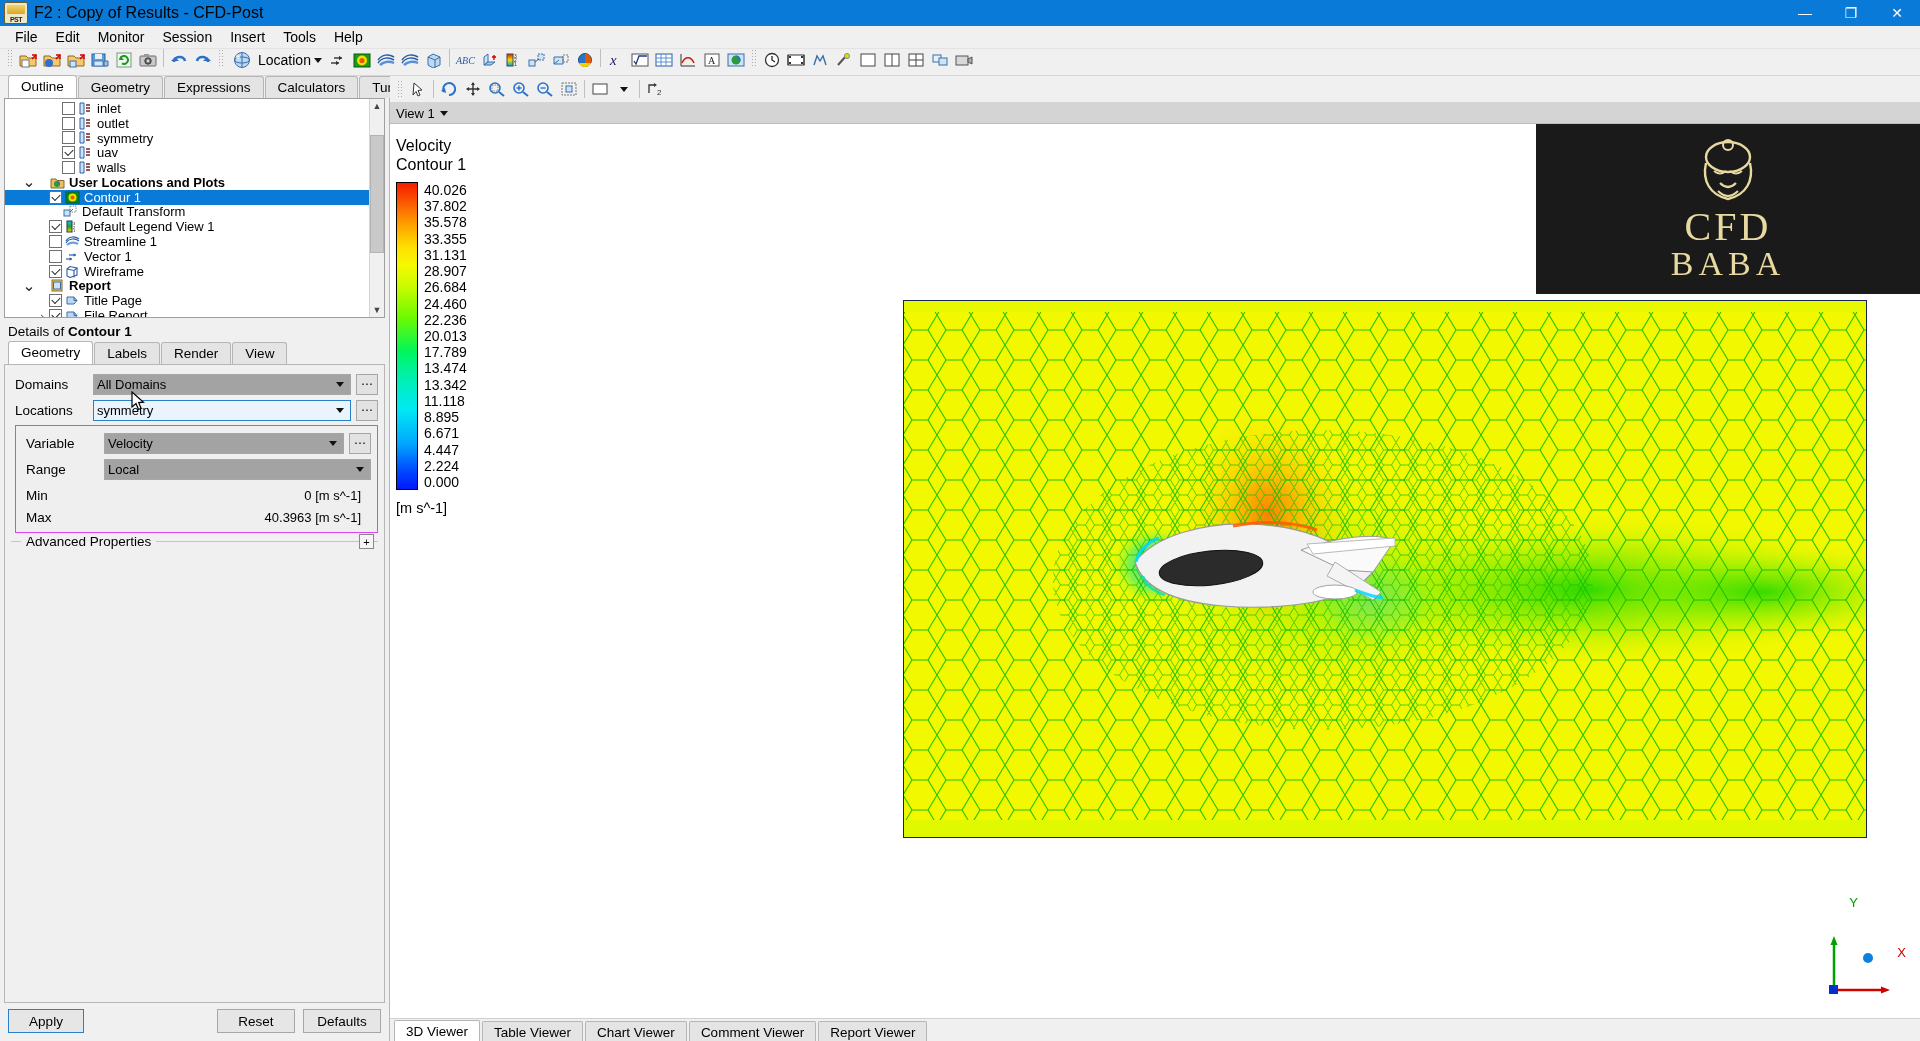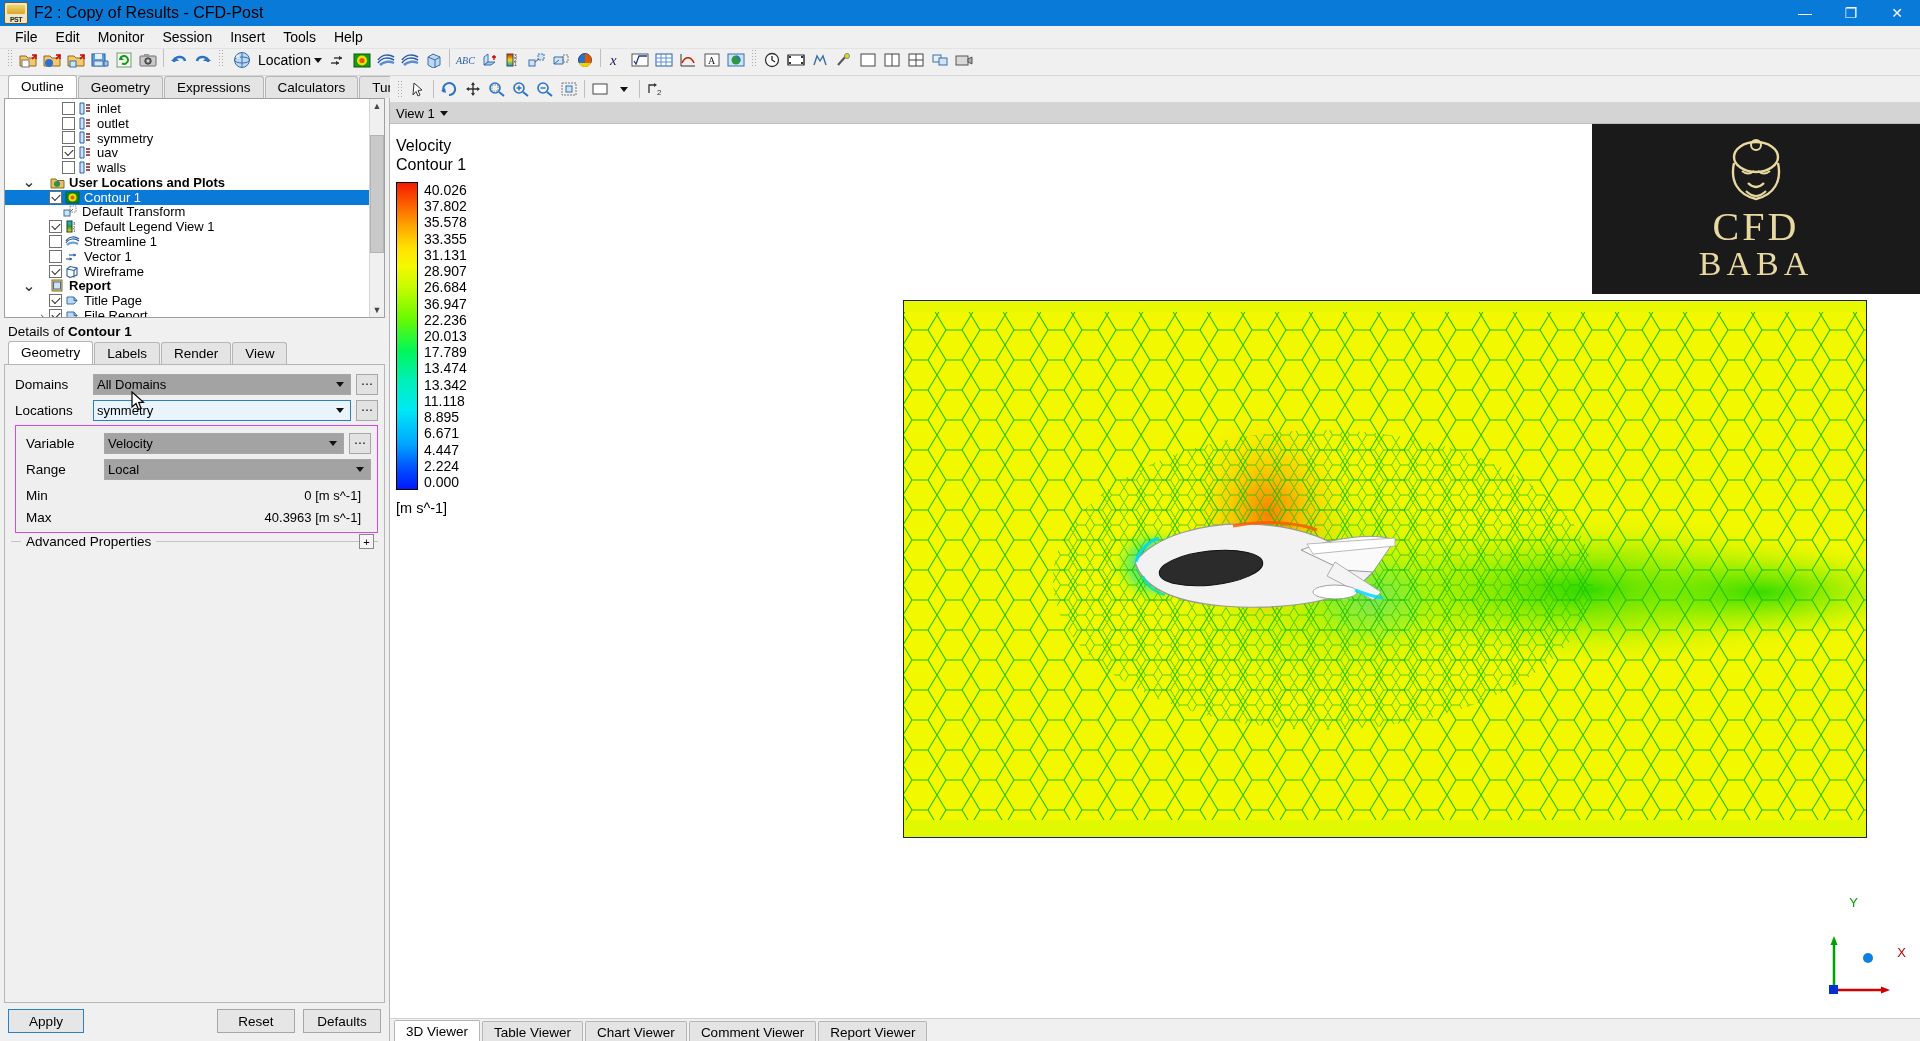--- a/index.html
+++ b/index.html
@@ -133,21 +133,21 @@
   .leg-unit{margin-top:10px;font-size:14.5px;}
 
   .axes{position:absolute;right:24px;bottom:20px;width:70px;height:70px;}
   .viewer-tabs{height:24px;background:#f0f0f0;display:flex;align-items:flex-end;
                padding-left:4px;border-top:1px solid #d0d0d0;}
   .vtab{padding:3px 11px;font-size:13.5px;border:1px solid #b6b6b6;border-bottom:none;
         background:#e4e4e4;margin-right:2px;border-radius:2px 2px 0 0;}
   .vtab.active{background:#fff;padding-bottom:4px;}
 
   
-  .wm{position:absolute;right:0;top:0;width:328px;height:170px;background:#1a1a1a;
+  .wm{position:absolute;right:0;top:0;width:384px;height:170px;background:#1a1a1a;
       display:flex;flex-direction:column;align-items:center;justify-content:center;}
   .wm-txt{font-family:"Liberation Serif",serif;color:#e8d9a0;line-height:1;text-align:center;}
   .wm-cfd{font-size:40px;letter-spacing:3px;}
   .wm-baba{font-size:34px;letter-spacing:5px;}
 
   
   .cursor{position:absolute;width:14px;height:20px;pointer-events:none;}
 </style>
 </head>
 <body>
@@ -830,21 +830,21 @@
           <div class="leg-body">
             <div class="leg-bar"></div>
             <div class="leg-ticks" id="legticks">
                 <div>40.026</div>
                 <div>37.802</div>
                 <div>35.578</div>
                 <div>33.355</div>
                 <div>31.131</div>
                 <div>28.907</div>
                 <div>26.684</div>
-                <div>36.947</div>
+                <div>24.460</div>
                 <div>22.236</div>
                 <div>20.013</div>
                 <div>17.789</div>
                 <div>13.474</div>
                 <div>13.342</div>
                 <div>11.118</div>
                 <div>8.895</div>
                 <div>6.671</div>
                 <div>4.447</div>
                 <div>2.224</div>

